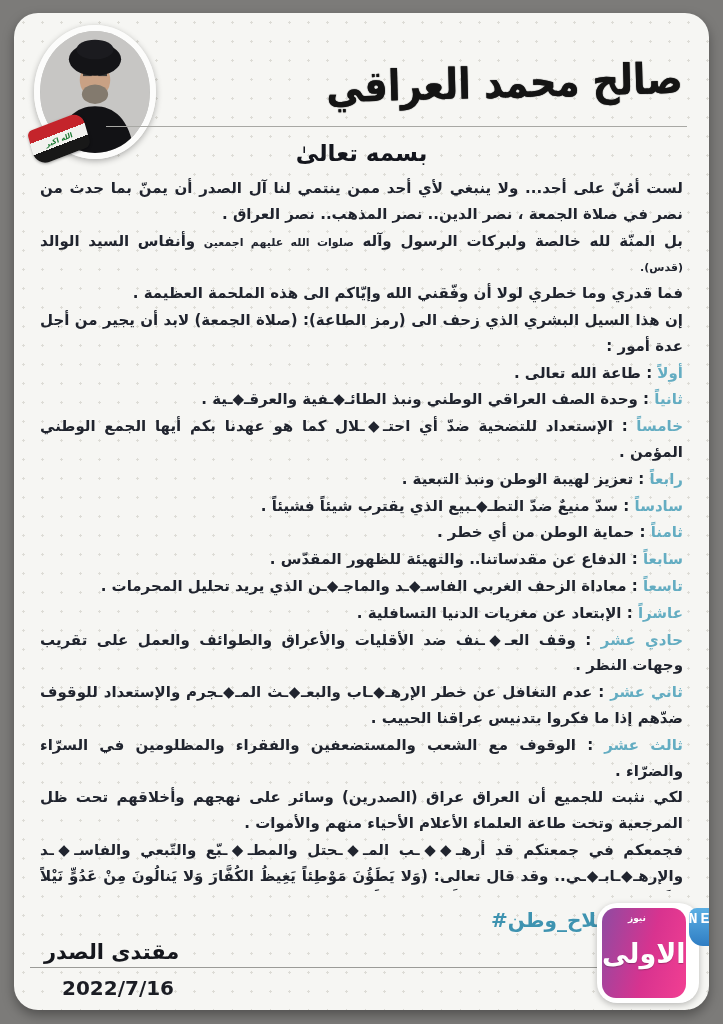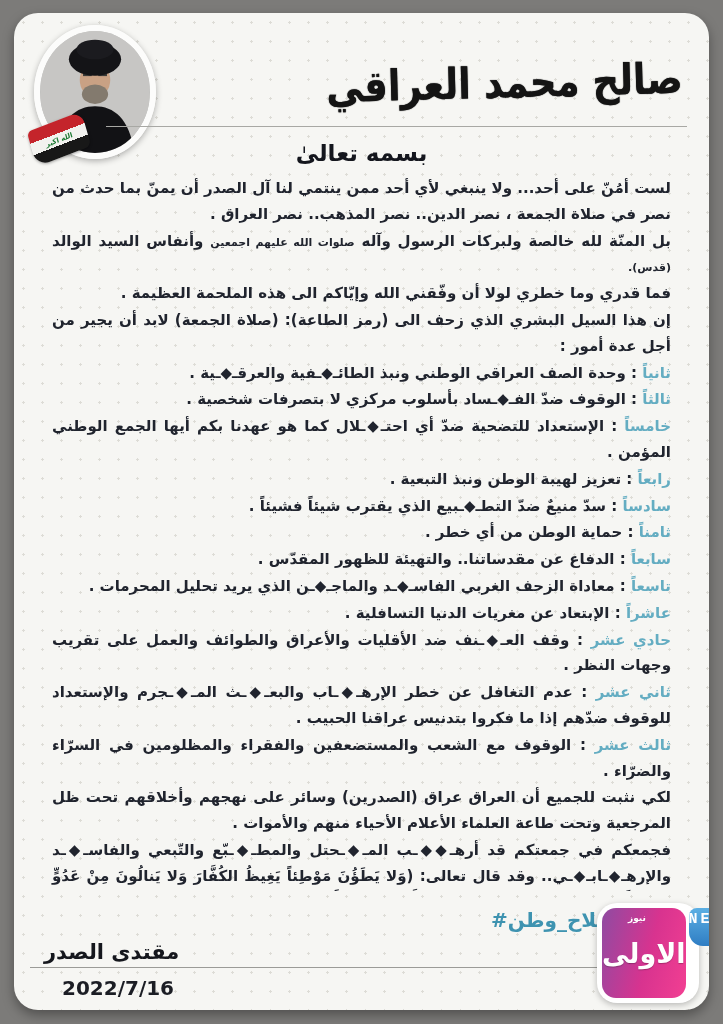--- a/index.html
+++ b/index.html
@@ -41,21 +41,21 @@
   .basmala{
     position:absolute;top:116px;left:0;right:0;margin:11px;text-align:center;
     font-size:23px;font-weight:bold;color:#14161d;direction:rtl;
   }
   
   .doc-body{
     position:absolute;top:162px;left:26px;right:26px;height:716px;overflow:hidden;
     direction:rtl;text-align:justify;
     font-size:15px;font-weight:bold;line-height:1.72;color:#20242e;
   }
-  .doc-body p{margin:1px 12px;}
+  .doc-body p{margin:1px 0;}
   .ord{color:#64adc2;}
   .sm{font-size:11px;}
   
   .hashtag{
     position:absolute;bottom:78px;right:30px;direction:rtl;
     font-size:20px;font-weight:bold;color:#3e93b0;
   }
   .signature{position:absolute;bottom:46px;left:30px;font-size:21px;font-weight:bold;color:#15171d;direction:rtl;}
   .footer-rule{position:absolute;bottom:42px;left:16px;right:16px;height:1px;background:#9b9b97;}
   .date{position:absolute;bottom:10px;left:48px;font-size:20px;font-weight:bold;color:#1b1d24;direction:ltr;}
@@ -106,22 +106,22 @@
     <div class="calligraphy">صالح محمد العراقي</div>
     <div class="header-rule"></div>
     <h1 class="basmala">بسمه تعالىٰ</h1>
 
     <div class="doc-body">
       <p>لست أمُنّ على أحد... ولا ينبغي لأي أحد ممن ينتمي لنا آل الصدر أن يمنّ بما حدث من نصر في صلاة الجمعة ، نصر الدين.. نصر المذهب.. نصر العراق .</p>
       <p><span>بل المنّة لله خالصة ولبركات الرسول وآله</span> <span class="sm">صلوات الله عليهم اجمعين</span> <span>وأنفاس السيد الوالد</span> <span class="sm">(قدس).</span></p>
       <p>فما قدري وما خطري لولا أن وفّقني الله وإيّاكم الى هذه الملحمة العظيمة .</p>
       <p>إن هذا السيل البشري الذي زحف الى (رمز الطاعة): (صلاة الجمعة) لابد أن يجير من أجل عدة أمور :</p>
 
+      <p><span class="ord">أولاً</span><span> : </span><span>طاعة الله تعالى .</span></p>
       <p><span class="ord">ثانياً</span><span> : </span><span>وحدة الصف العراقي الوطني ونبذ الطائـ◆ـفية والعرقـ◆ـية .</span></p>
-      <p><span class="ord">ثالثاً</span><span> : </span><span>الوقوف ضدّ الفـ◆ـساد بأسلوب مركزي لا بتصرفات شخصية .</span></p>
       <p><span class="ord">خامساً</span><span> : </span><span>الإستعداد للتضحية ضدّ أي احتـ◆ـلال كما هو عهدنا بكم أيها الجمع الوطني المؤمن .</span></p>
       <p><span class="ord">رابعاً</span><span> : </span><span>تعزيز لهيبة الوطن ونبذ التبعية .</span></p>
       <p><span class="ord">سادساً</span><span> : </span><span>سدّ منيعٌ ضدّ التطـ◆ـبيع الذي يقترب شيئاً فشيئاً .</span></p>
       <p><span class="ord">ثامناً</span><span> : </span><span>حماية الوطن من أي خطر .</span></p>
       <p><span class="ord">سابعاً</span><span> : </span><span>الدفاع عن مقدساتنا.. والتهيئة للظهور المقدّس .</span></p>
       <p><span class="ord">تاسعاً</span><span> : </span><span>معاداة الزحف الغربي الفاسـ◆ـد والماجـ◆ـن الذي يريد تحليل المحرمات .</span></p>
       <p><span class="ord">عاشراً</span><span> : </span><span>الإبتعاد عن مغريات الدنيا التسافلية .</span></p>
       <p><span class="ord">حادي عشر</span><span> : </span><span>وقف العـ◆ـنف ضد الأقليات والأعراق والطوائف والعمل على تقريب وجهات النظر .</span></p>
       <p><span class="ord">ثاني عشر</span><span> : </span><span>عدم التغافل عن خطر الإرهـ◆ـاب والبعـ◆ـث المـ◆ـجرم والإستعداد للوقوف ضدّهم إذا ما فكروا بتدنيس عراقنا الحبيب .</span></p>
       <p><span class="ord">ثالث عشر</span><span> : </span><span>الوقوف مع الشعب والمستضعفين والفقراء والمظلومين في السرّاء والضرّاء .</span></p>

